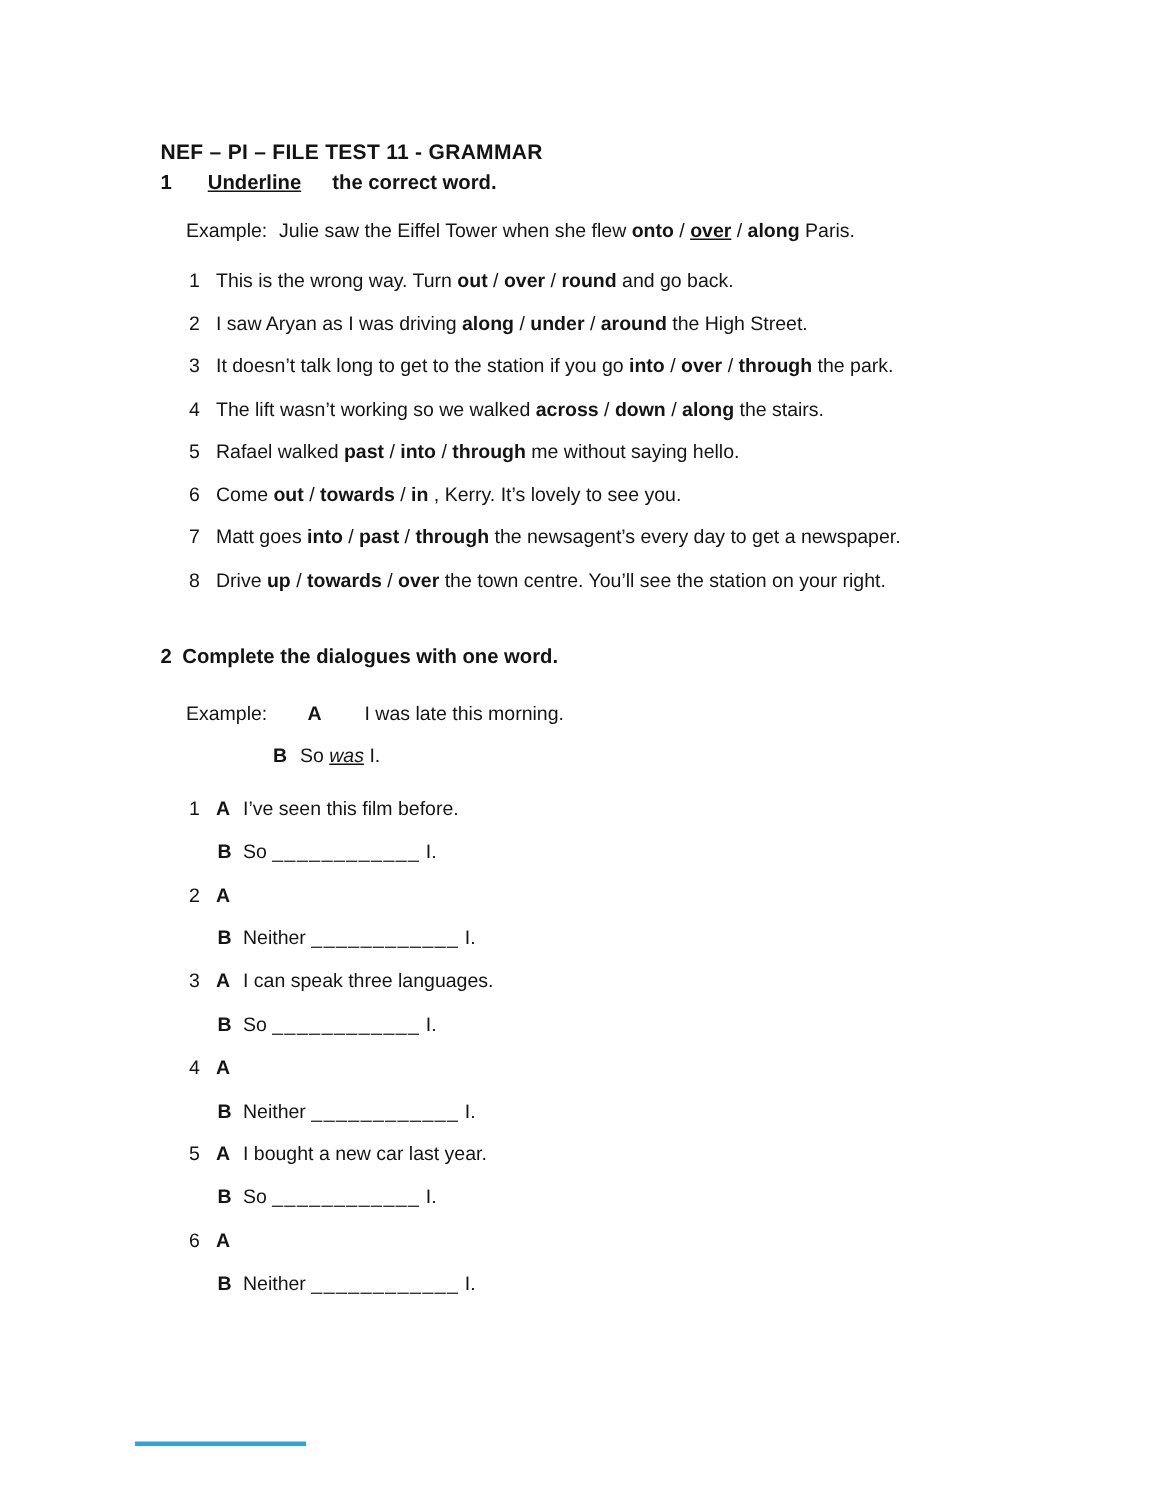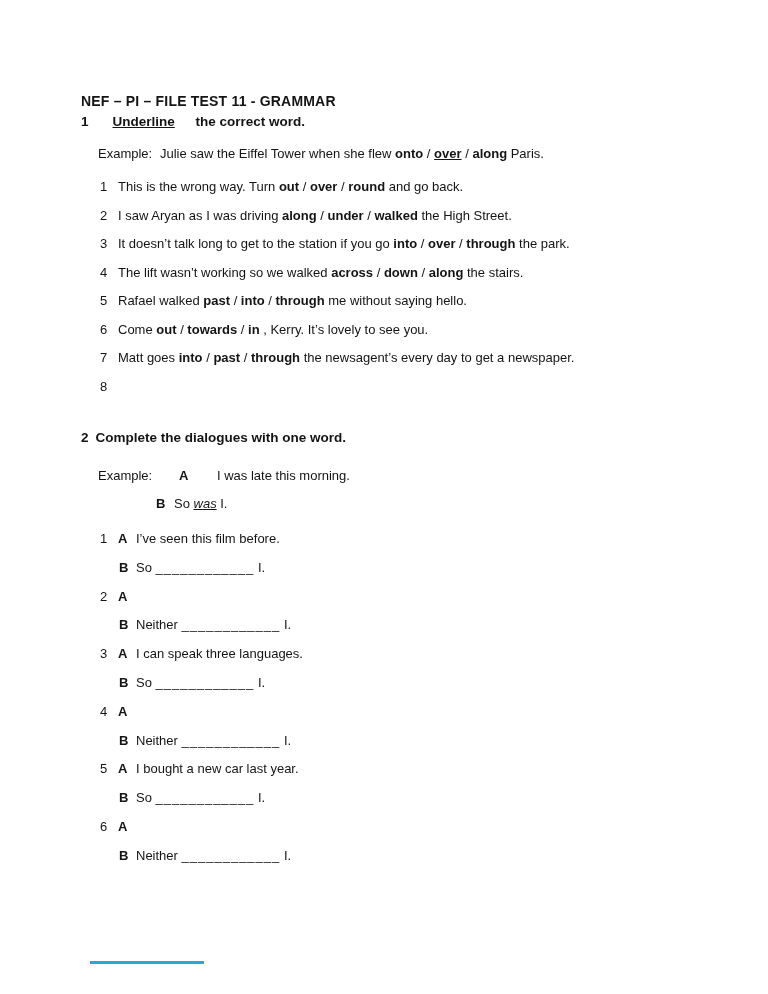--- a/index.html
+++ b/index.html
@@ -6,21 +6,21 @@
   html,body { background:#ffffff; }
   body {
     width:768px; height:994px;
     font-family:"Liberation Sans", sans-serif;
     color:#141414;
     position:relative;
     overflow:hidden;
   }
   .page {
     width:768px; height:994px;
-    padding:92px 46px 0 81px;
+    padding:92px 46px 0 107px;
     position:relative;
     background:#ffffff;
   }
   .b { font-weight:bold; }
   .u { text-decoration:underline; }
   .i { font-style:italic; }
 
   .title {
     font-size:14px; font-weight:bold; line-height:18px; letter-spacing:.2px;
   }
@@ -87,21 +87,21 @@
     <span class="ex-text" id="s1-example-text"><span>Julie saw the Eiffel Tower when she flew </span><span class="b">onto</span><span> / </span><span class="b u">over</span><span> / </span><span class="b">along</span><span> Paris.</span></span>
   </div>
 
   <div class="items" id="s1-items">
       <div class="item">
         <span class="item-num">1</span>
         <div class="item-text"><span>This is the wrong way. Turn </span><span class="b">out</span><span> / </span><span class="b">over</span><span> / </span><span class="b">round</span><span> and go back.</span></div>
       </div>
       <div class="item">
         <span class="item-num">2</span>
-        <div class="item-text"><span>I saw Aryan as I was driving </span><span class="b">along</span><span> / </span><span class="b">under</span><span> / </span><span class="b">walked</span><span> the High Street.</span></div>
+        <div class="item-text"><span>I saw Aryan as I was driving </span><span class="b">along</span><span> / </span><span class="b">under</span><span> / </span><span class="b">around</span><span> the High Street.</span></div>
       </div>
       <div class="item">
         <span class="item-num">3</span>
         <div class="item-text"><span>It doesn’t talk long to get to the station if you go </span><span class="b">into</span><span> / </span><span class="b">over</span><span> / </span><span class="b">through</span><span> the park.</span></div>
       </div>
       <div class="item">
         <span class="item-num">4</span>
         <div class="item-text"><span>The lift wasn’t working so we walked </span><span class="b">across</span><span> / </span><span class="b">down</span><span> / </span><span class="b">along</span><span> the stairs.</span></div>
       </div>
       <div class="item">
@@ -111,20 +111,21 @@
       <div class="item">
         <span class="item-num">6</span>
         <div class="item-text"><span>Come </span><span class="b">out</span><span> / </span><span class="b">towards</span><span> / </span><span class="b">in</span><span> , Kerry. It’s lovely to see you.</span></div>
       </div>
       <div class="item">
         <span class="item-num">7</span>
         <div class="item-text"><span>Matt goes </span><span class="b">into</span><span> / </span><span class="b">past</span><span> / </span><span class="b">through</span><span> the newsagent’s every day to get a newspaper.</span></div>
       </div>
       <div class="item">
         <span class="item-num">8</span>
+        <div class="item-text"><span>Drive </span><span class="b">up</span><span> / </span><span class="b">towards</span><span> / </span><span class="b">over</span><span> the town centre. You’ll see the station on your right.</span></div>
       </div>
     </div>
 
   <div class="sec-heading sec2-heading">
     <span class="sec-num">2</span>
     <span class="sec-text">Complete the dialogues with one word.</span>
   </div>
 
   <div class="ex2a">
     <span class="ex-label2">Example:</span>

